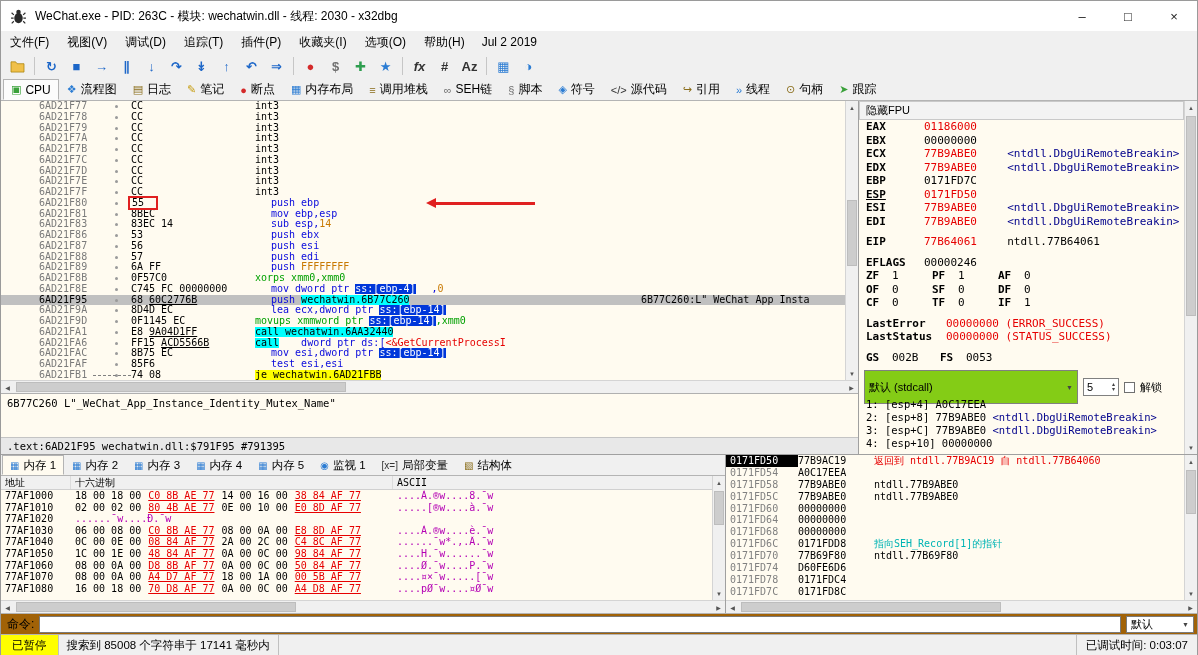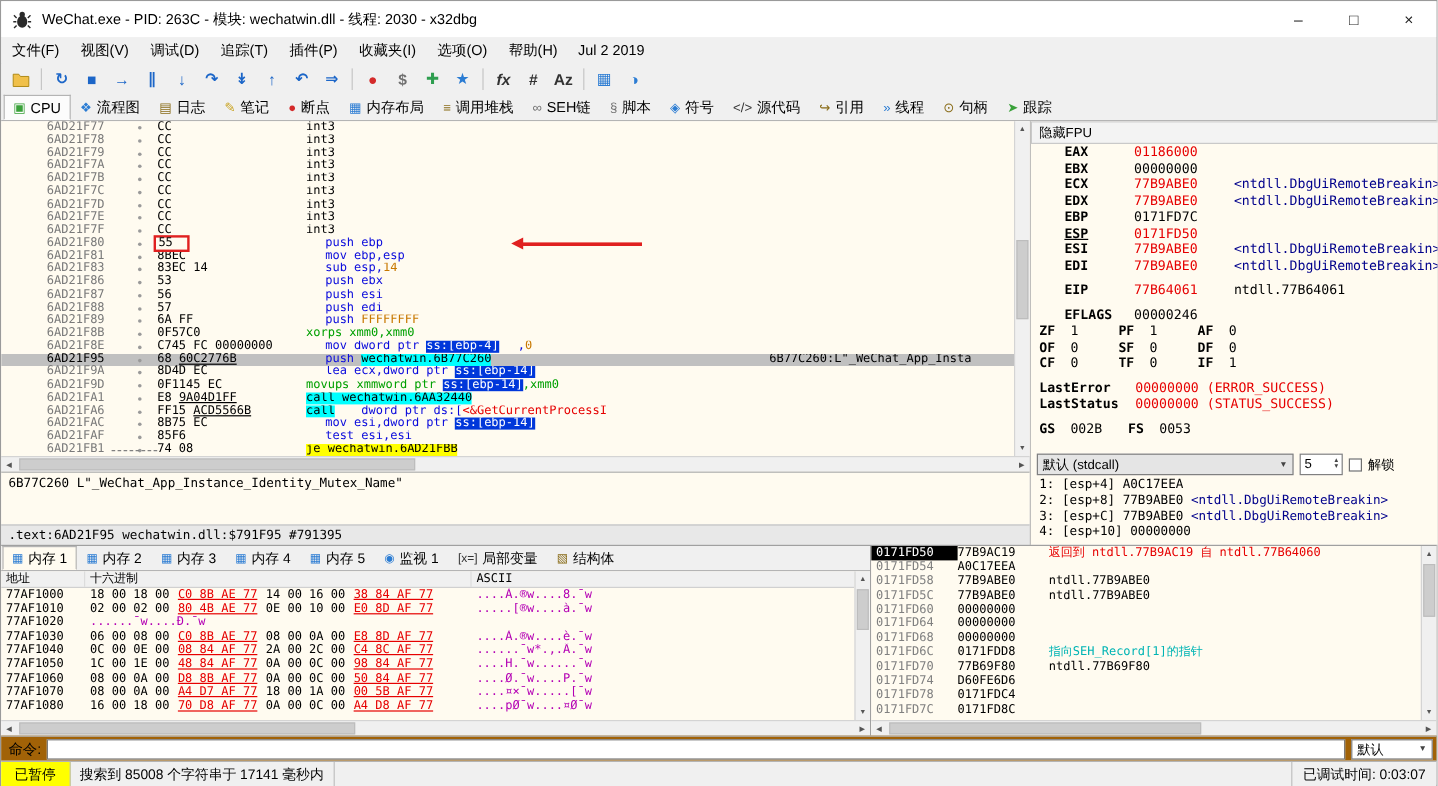--- a/index.html
+++ b/index.html
@@ -62,33 +62,33 @@
 .sb-thumb-h{position:absolute;top:1px;height:10px;background:#cdcdcd;border:1px solid #bdbdbd;}
 
 .infobox{height:44px;flex:none;background:#fffbf0;border-top:1px solid #b0b0b0;font-family:"DejaVu Sans Mono","Liberation Mono",monospace;font-size:10.5px;padding:3px 0 0 6px;}
 .infostrip{height:17px;flex:none;background:#e8e8e8;border-top:1px solid #c4c4c4;font-family:"DejaVu Sans Mono","Liberation Mono",monospace;font-size:10.5px;line-height:16px;padding-left:6px;}
 
 .registers{flex:1;background:#fffbf0;display:flex;}
 .reg-col{flex:1;overflow:hidden;display:flex;flex-direction:column;}
 .fpu-head{height:19px;flex:none;background:#f3f3f3;border:1px solid #c9c9c9;font-size:11px;display:flex;align-items:center;padding-left:6px;}
 .rrow{height:13.5px;line-height:13.5px;font-family:"DejaVu Sans Mono","Liberation Mono",monospace;font-size:11px;padding-left:7px;white-space:pre;overflow:hidden;}
 .blankrow{height:7px;}
-.rn{font-weight:bold;display:inline-block;width:58px;margin-left:21px;}
+.rn{font-weight:bold;display:inline-block;width:58px;}
 .rn.u{text-decoration:underline;}
 .rv{display:inline-block;min-width:70px;}
 .red{color:#e60000;}
 .rc{color:#00008b;}
 .rcb{color:#000;}
 .rn2{font-weight:bold;display:inline-block;width:26px;}
 .fv{display:inline-block;width:40px;}
 .errn{font-weight:bold;display:inline-block;width:80px;}
 .sv{display:inline-block;width:48px;}
 .reg-gap{height:12px;}
 .convrow{height:22px;flex:none;display:flex;align-items:center;gap:5px;padding:0 5px;}
-.sel-box{width:214px;height:18px;border:1px solid #808080;background:#e5e5e5;font-size:11px;display:flex;align-items:center;justify-content:space-between;padding:0 4px;gap:44px;}
+.sel-box{width:214px;height:18px;border:1px solid #808080;background:#84cc16;font-size:11px;display:flex;align-items:center;justify-content:space-between;padding:16px 4px;gap:44px;}
 .dd{font-size:7px;color:#444;}
 .spin{width:36px;height:18px;border:1px solid #808080;background:#fff;font-size:11px;display:flex;align-items:center;justify-content:space-between;padding:0 3px;}
 .spin-arrows{display:flex;flex-direction:column;font-size:6px;line-height:5px;color:#444;}
 .chk{width:11px;height:11px;border:1px solid #707070;background:#fff;flex:none;}
 .chklbl{font-size:11px;}
 .arow{height:13px;line-height:13px;font-family:"DejaVu Sans Mono","Liberation Mono",monospace;font-size:10.5px;padding-left:7px;white-space:pre;overflow:hidden;}
 .asym{color:#00008b;}
 
 .dock{height:159px;flex:none;display:flex;border-top:1px solid #a0a0a0;}
 .dumpwrap{width:725px;flex:none;display:flex;flex-direction:column;border-right:1px solid #a0a0a0;background:#fffbf0;}

